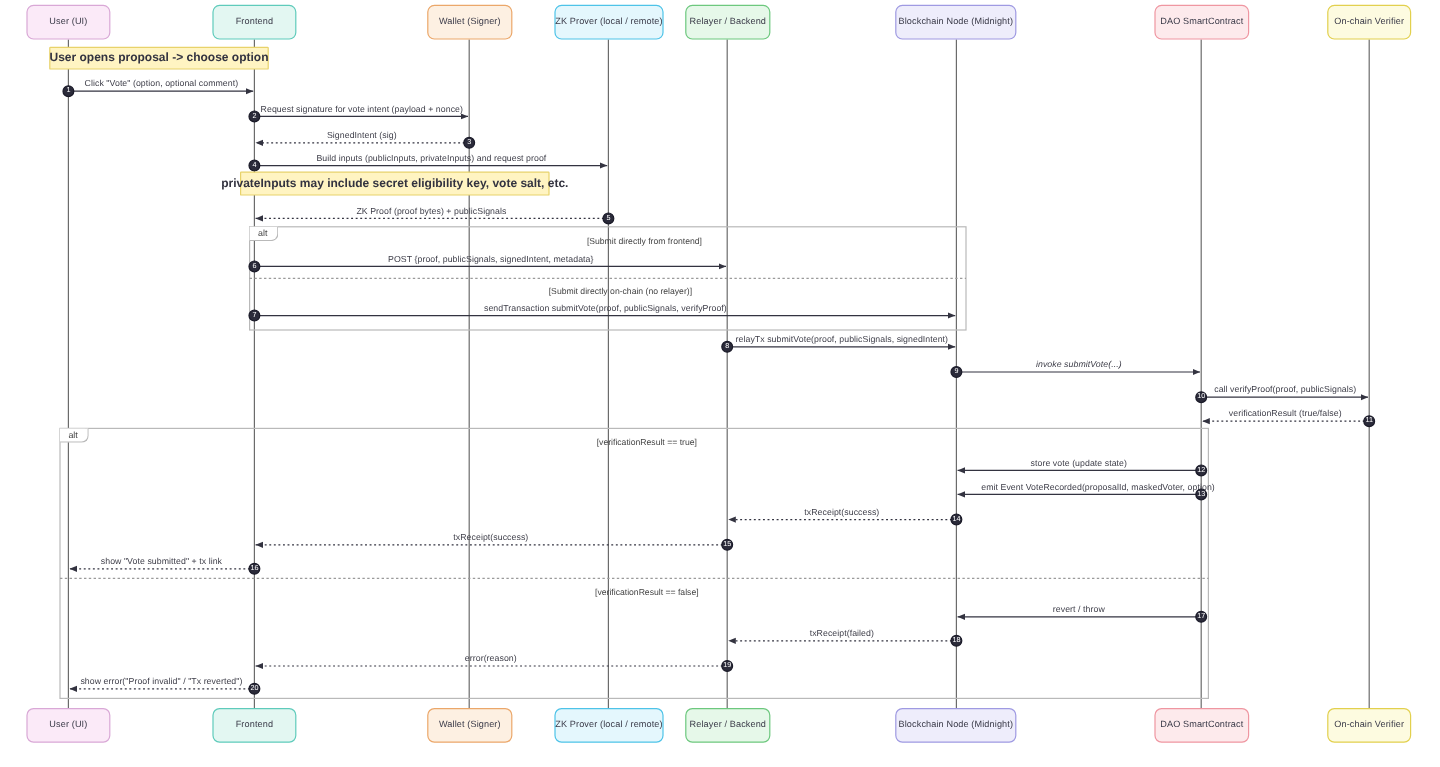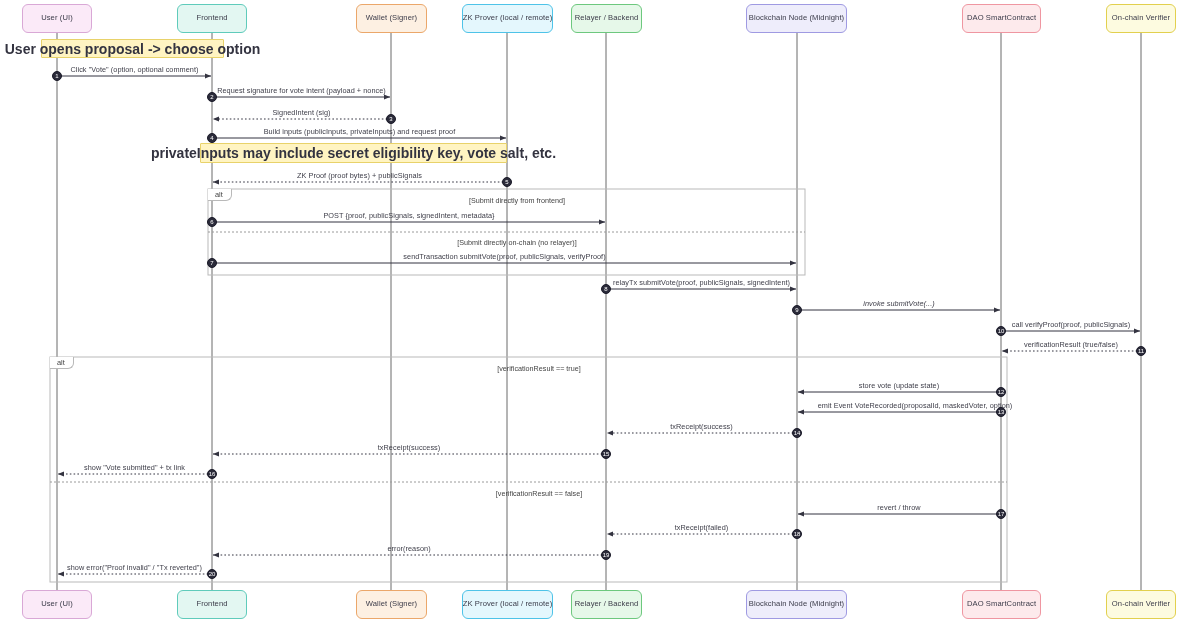--- a/index.html
+++ b/index.html
@@ -33,21 +33,21 @@
     white-space: nowrap;
   }
   .note-box {
     position: absolute;
     background: #fff4c2;
     border: 1px solid #e8d26a;
     border-radius: 1px;
     display: flex;
     align-items: center;
     justify-content: center;
-    font-size: 14px;
+    font-size: 10px;
     font-weight: 700;
     color: #333340;
     white-space: nowrap;
   }
   .msg-label {
     position: absolute;
     font-size: 7.3px;
     color: #3d3d48;
     white-space: nowrap;
     transform: translateX(-50%);
@@ -179,21 +179,21 @@
       </div>
       <div class="actor-box" style="left: 962px; top: 590px; width: 79px; height: 29px; background: rgb(253, 234, 236); border-color: rgb(239, 150, 161);">
         <span>DAO SmartContract</span>
       </div>
       <div class="actor-box" style="left: 1106px; top: 4px; width: 70px; height: 29px; background: rgb(253, 251, 224); border-color: rgb(226, 208, 78);">
         <span>On-chain Verifier</span>
       </div>
       <div class="actor-box" style="left: 1106px; top: 590px; width: 70px; height: 29px; background: rgb(253, 251, 224); border-color: rgb(226, 208, 78);">
         <span>On-chain Verifier</span>
       </div>
-      <div class="alt-cond" style="left: 517px; top: 196px; text-align: right;">[Submit directly from frontend]</div>
+      <div class="alt-cond" style="left: 537px; top: 196px; text-align: right;">[Submit directly from frontend]</div>
       <div class="alt-cond" style="left: 517px; top: 238px;">[Submit directly on-chain (no relayer)]</div>
       <div class="alt-label" style="left: 208px; top: 189px;">alt</div>
       <div class="alt-cond" style="left: 539px; top: 364px;">[verificationResult == true]</div>
       <div class="alt-cond" style="left: 539px; top: 489px;">[verificationResult == false]</div>
       <div class="alt-label" style="left: 50px; top: 357px;">alt</div>
       <div class="msg-label" style="left: 134.5px; top: 65px;">Click "Vote" (option, optional comment)</div>
       <div class="seqnum" style="left: 57px; top: 76px;">1</div>
       <div class="msg-label" style="left: 301.5px; top: 86px;">Request signature for vote intent (payload + nonce)</div>
       <div class="seqnum" style="left: 212px; top: 97px;">2</div>
       <div class="msg-label" style="left: 301.5px; top: 108px;">SignedIntent (sig)</div>
@@ -228,17 +228,17 @@
       <div class="seqnum" style="left: 1001px; top: 514px;">17</div>
       <div class="msg-label" style="left: 701.5px; top: 523px;">txReceipt(failed)</div>
       <div class="seqnum" style="left: 797px; top: 534px;">18</div>
       <div class="msg-label" style="left: 409px; top: 544px;">error(reason)</div>
       <div class="seqnum" style="left: 606px; top: 555px;">19</div>
       <div class="msg-label" style="left: 134.5px; top: 563px;">show error("Proof invalid" / "Tx reverted")</div>
       <div class="seqnum" style="left: 212px; top: 574px;">20</div>
       <div class="note-box" style="left: 41px; top: 39px; width: 183px; height: 19px;">
         <span>User opens proposal -&gt; choose option</span>
       </div>
-      <div class="note-box" style="left: 200px; top: 143px; width: 307px; height: 20px;">
+      <div class="note-box" style="left: 200px; top: 143px; width: 258px; height: 20px;">
         <span>privateInputs may include secret eligibility key, vote salt, etc.</span>
       </div>
     </div>
 </div>
 
 </body></html>

